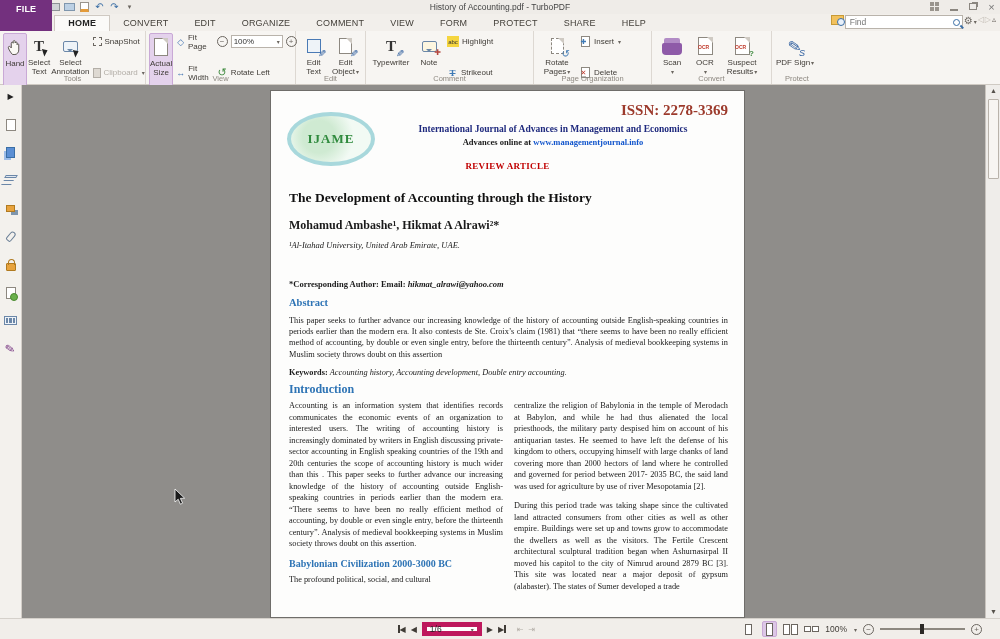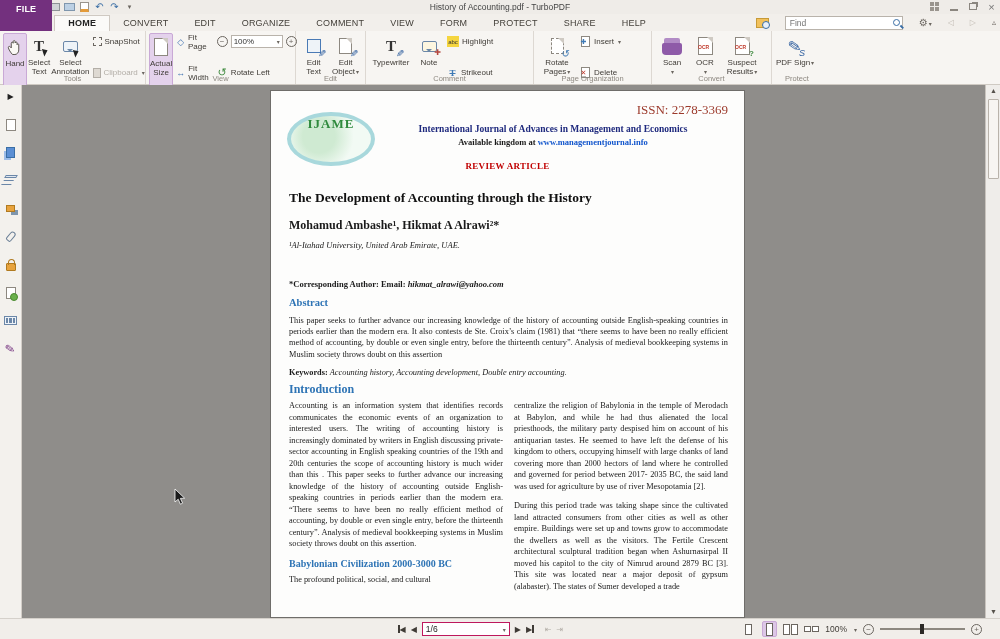--- a/index.html
+++ b/index.html
@@ -23,21 +23,21 @@
   .wb-grid { width:9px; height:9px; display:grid; grid-template-columns:4px 4px; gap:1px; }
   .wb-grid i { background:#9a958e; height:4px; display:block; }
   .wb-min { width:8px; height:2px; background:#8b867f; margin-top:6px; }
   .wb-restore { width:8px; height:7px; border:1px solid #8b867f; background:#efece8; box-shadow:2px -2px 0 -1px #8b867f; }
 
   
   .tabrow { position:absolute; left:0; top:14px; width:1000px; height:17px; background:#f2efeb; display:flex; align-items:flex-end; }
   .tab { padding:2px 13px 3px; font-size:9px; color:#44403a; letter-spacing:.2px; cursor:default; }
   .tab-file { background:#73307e; color:#fff; font-weight:bold; padding:17px 16px; margin-right:2px; }
   .tab-active { background:#fbfaf8; border:1px solid #cfc9c2; border-bottom:none; font-weight:bold; color:#222; }
-  .findbar { position:absolute; right:4px; top:1px; height:15px; display:flex; align-items:center; gap:16px; }
+  .findbar { position:absolute; right:4px; top:1px; height:15px; display:flex; align-items:flex-start; gap:1px; }
   .searchfolder { width:13px; height:10px; background:#f2c15c; border:1px solid #c79a36; position:relative; }
   .searchfolder::after { content:""; position:absolute; right:-2px; bottom:-2px; width:6px; height:6px; border:1.5px solid #3a6ea5; border-radius:50%; background:#e8f0fa; }
   .findbox { width:118px; height:14px; background:#fff; border:1px solid #b9b3ab; display:flex; align-items:center; padding:0 2px 0 4px; }
   .findbox input { border:none; outline:none; flex:1; font-size:8.5px; color:#555; width:90px; font-family:"Liberation Sans",sans-serif; background:transparent; }
   .mag { width:7px; height:7px; border:1.5px solid #3a6ea5; border-radius:50%; position:relative; }
   .mag::after { content:""; position:absolute; left:6px; top:6px; width:4px; height:1.5px; background:#3a6ea5; transform:rotate(45deg); }
   .gearbtn { font-size:10px; color:#6b6660; }
   .navarrow { color:#c4beb6; font-size:8px; }
   .collapsecaret { color:#6b6660; font-size:8px; }
 
@@ -89,22 +89,22 @@
   .sb-form i { background:#6b87a8; display:block; }
   .sb-pen { color:#73307e; font-size:12px; transform:rotate(-10deg); }
 
   
   .docarea { position:absolute; left:22px; top:85px; width:963px; height:533px; background:#8f8d8a; overflow:hidden; }
   .vscroll { position:absolute; right:0; top:85px; width:15px; height:533px; background:#efedea; border-left:1px solid #c9c4be; }
   .vscroll .arr { position:absolute; left:0; width:15px; height:12px; text-align:center; font-size:7px; color:#55514b; line-height:12px; }
   .vscroll .thumb { position:absolute; left:2px; top:14px; width:11px; height:80px; background:#f7f5f2; border:1px solid #b9b3ab; border-radius:1px; }
 
   .page { position:absolute; left:248px; top:5px; width:475px; height:528px; background:#fdfdfc; border:1px solid #6f6d6a; font-family:"Liberation Serif",serif; color:#1a1a1a; }
-  .issn { position:absolute; right:16px; top:11px; font-size:13px; font-weight:normal; color:#9c3a2c; }
-  .logo { position:absolute; left:16px; top:21px; width:88px; height:54px; border-radius:50%; border:4px solid #a8d8dc; background:radial-gradient(circle at 35% 45%, #cfead2 0 28%, #f2faf4 60%); display:flex; align-items:flex-start; justify-content:center; }
+  .issn { position:absolute; right:16px; top:11px; font-size:15px; font-weight:bold; color:#9c3a2c; }
+  .logo { position:absolute; left:16px; top:21px; width:88px; height:54px; border-radius:50%; border:4px solid #a8d8dc; background:radial-gradient(circle at 35% 45%, #cfead2 0 28%, #f2faf4 60%); display:flex; align-items:center; justify-content:center; }
   .logo span { color:#2f8a3d; font-weight:bold; font-size:13px; letter-spacing:1px; font-family:"Liberation Serif",serif; }
   .jhead { position:absolute; left:112px; top:33px; width:340px; text-align:center; }
   .jname { font-size:9.5px; font-weight:bold; color:#1f2a7e; line-height:11px; }
   .javail { font-size:8.5px; font-weight:bold; color:#1a1a1a; margin-top:2px; }
   .javail a { color:#1155cc; text-decoration:none; }
   .review { position:absolute; left:0; width:100%; top:70px; text-align:center; font-size:9px; font-weight:bold; color:#c00000; letter-spacing:.3px; }
   .atitle { position:absolute; left:18px; top:99px; font-size:13.5px; font-weight:bold; color:#111; }
   .authors { position:absolute; left:18px; top:127px; font-size:12px; font-weight:bold; }
   .affil { position:absolute; left:18px; font-size:8.5px; font-style:italic; color:#222; }
   .correspond { position:absolute; left:18px; top:188px; font-size:8.5px; font-weight:bold; }
@@ -122,21 +122,21 @@
   .babyhead { font-size:10px; margin:2px 0 5px; text-align:left; }
 
   
   .mcursor { position:absolute; left:152px; top:403px; z-index:50; }
 
   
   .statusbar { position:absolute; left:0; top:618px; width:1000px; height:21px; background:#f1eeea; border-top:1px solid #d5d1cb; }
   .pagenav { position:absolute; left:398px; top:3px; display:flex; align-items:center; gap:5px; }
   .pn { font-size:8px; color:#3f3b36; display:inline-flex; align-items:center; }
   .pn .bar { display:inline-block; width:1.5px; height:8px; background:#3f3b36; }
-  .pagefield { width:88px; height:14px; background:#fff; border:1px solid #be185d; font-size:8.5px; display:flex; align-items:center; justify-content:space-between; padding:0 3px; color:#222; }
+  .pagefield { width:60px; height:14px; background:#fff; border:5px solid #be185d; font-size:8.5px; display:flex; align-items:center; justify-content:space-between; padding:0 3px; color:#222; }
   .pn-dis { color:#b3aea7; }
   .viewctrls { position:absolute; right:18px; top:2px; display:flex; align-items:center; gap:6px; }
   .vmode { width:15px; height:16px; display:flex; align-items:center; justify-content:center; gap:1px; border-radius:2px; }
   .vmode .pg { width:7px; height:11px; background:#fff; border:1px solid #6b6660; }
   .vmode.sel { background:#dcc7e6; border:1px solid #c9a9d6; }
   .zoomlabel { font-size:8.5px; color:#3f3b36; }
   .slider { width:85px; height:12px; position:relative; }
   .slider .track { position:absolute; left:0; right:0; top:5px; height:2px; background:#8d8880; }
   .slider .thumb { position:absolute; left:40px; top:1px; width:4px; height:10px; background:#2b2926; }
 </style>
@@ -473,21 +473,21 @@
   </div>
 
   <div class="docarea">
     <div class="page">
       <div class="issn">ISSN: 2278-3369</div>
       <div class="logo">
           <span>IJAME</span>
         </div>
       <div class="jhead">
         <div class="jname">International Journal of Advances in Management and Economics</div>
-        <div class="javail"><span>Available kingdom at </span><a>www.managementjournal.info</a></div>
+        <div class="javail"><span>Advances online at </span><a>www.managementjournal.info</a></div>
       </div>
       <div class="review">REVIEW ARTICLE</div>
       <div class="atitle">The Development of Accounting through the History</div>
       <div class="authors">Mohamud Ambashe¹, Hikmat A Alrawi²*</div>
       <div class="affil" style="top:149px">¹Al-Itahad University, United Arab Emirate, UAE.</div>
       <div class="correspond"><span>*Corresponding Author: Email: </span><em>hikmat_alrawi@yahoo.com</em></div>
       <div class="abshead bluehead">Abstract</div>
       <div class="abstext">This paper seeks to further advance our increasing knowledge of the history of accounting outside English-speaking countries in periods earlier than the modern era. It also contests de Ste. Croix’s claim (1981) that “there seems to have been no really efficient method of accounting, by double or even single entry, before the thirteenth century”. Analysis of medieval bookkeeping systems in Muslim society throws doubt on this assertion</div>
       <div class="keywords"><b>Keywords: </b><i>Accounting history, Accounting development, Double entry accounting.</i></div>
       <div class="introhead bluehead">Introduction</div>

